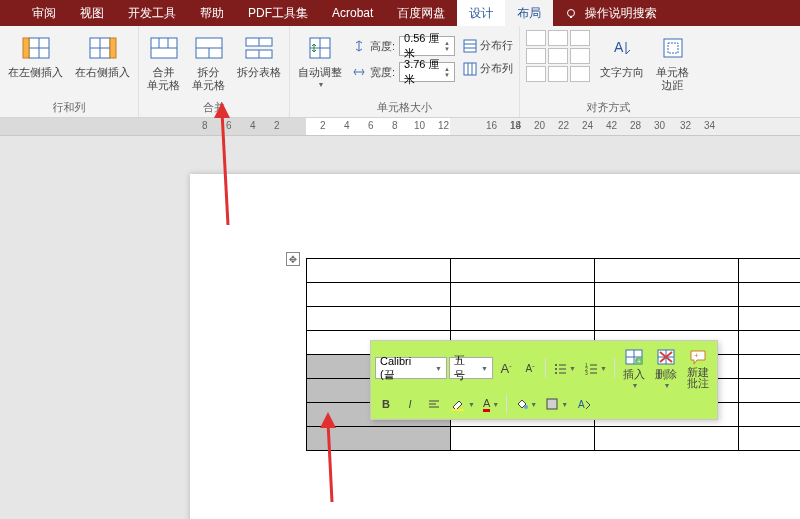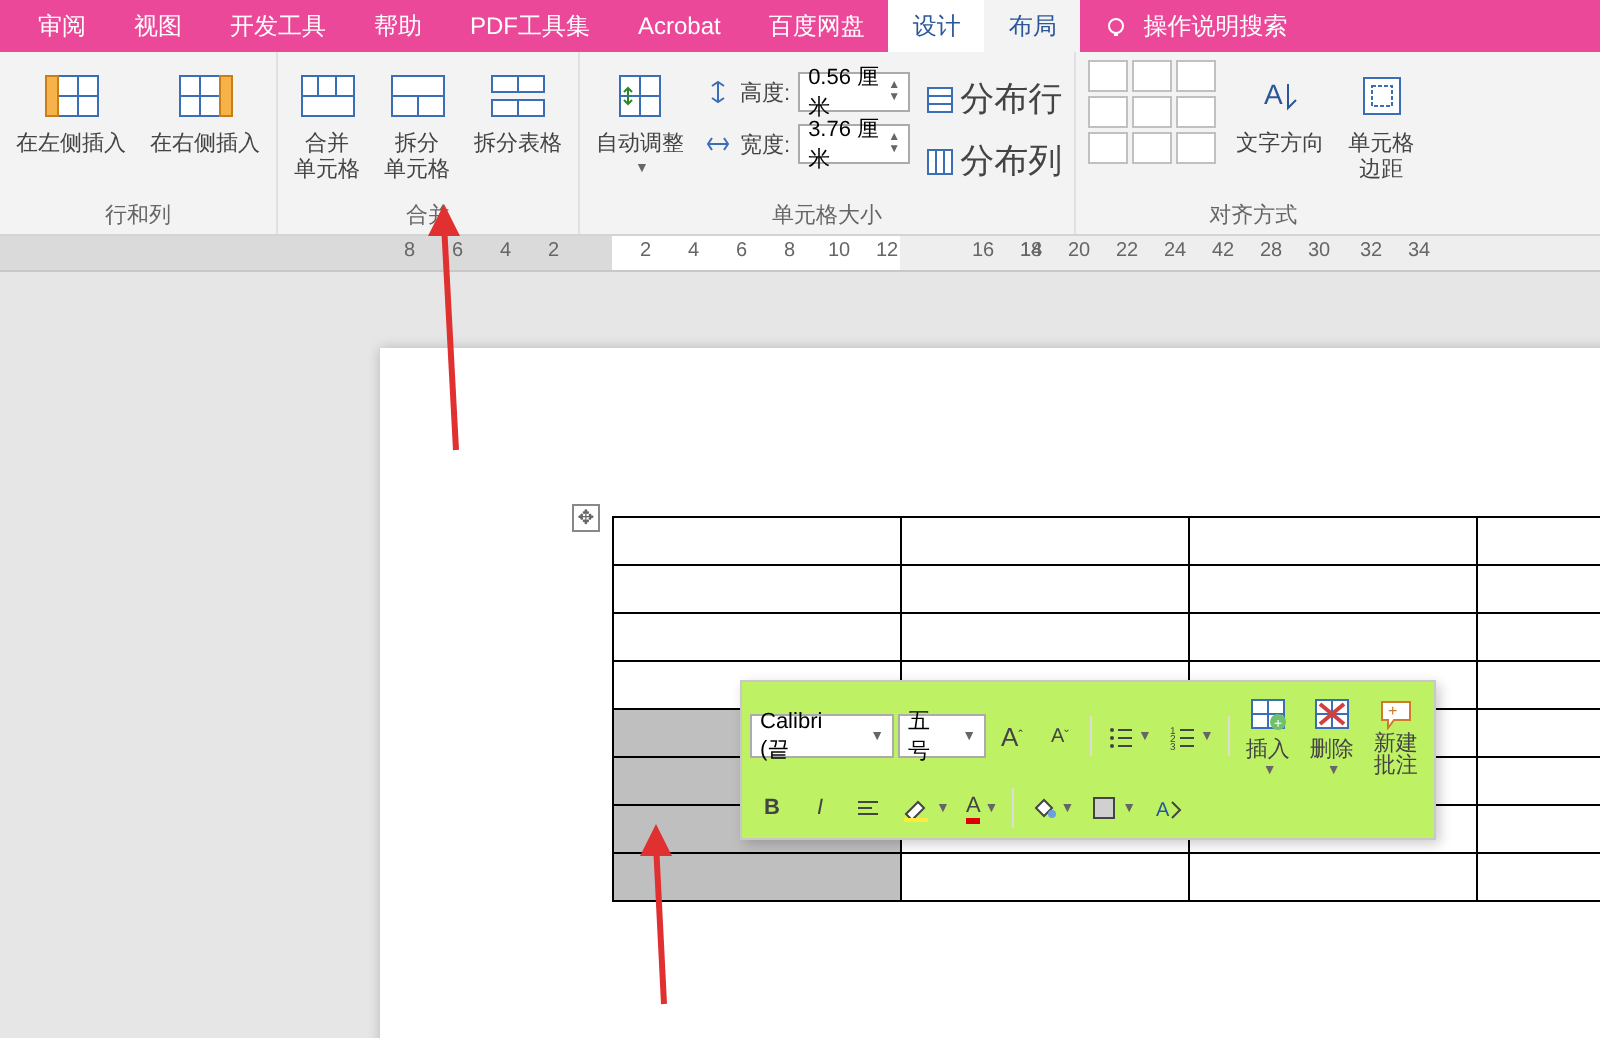--- a/index.html
+++ b/index.html
@@ -1,37 +1,37 @@
 <!DOCTYPE html>
 <html><head>
 <meta charset="utf-8">
 <style>
   * { box-sizing: border-box; margin: 0; padding: 0; }
   body { font-family: "Microsoft YaHei", sans-serif; font-size: 12px; background: #e6e6e6; width: 800px; height: 519px; overflow: hidden; position: relative; }
 
   
-  .menu-tabs { background: #ec4899; height: 26px; display: flex; align-items: center; color: #fff; font-size: 12px; padding-left: 7px; }
+  .menu-tabs { background: #7f1d1d; height: 26px; display: flex; align-items: center; color: #fff; font-size: 12px; padding-left: 20px; }
   .menu-tab { padding: 0 12px; height: 26px; line-height: 26px; cursor: pointer; }
   .menu-tab.active { background: #f3f3f3; color: #2b579a; }
   .menu-tab.light { background: #fff; color: #2b579a; }
   .menu-tab svg { vertical-align: middle; margin-right: 4px; }
 
   
   .ribbon { background: #f3f3f3; height: 92px; display: flex; border-bottom: 1px solid #d4d4d4; }
   .ribbon-group { border-right: 1px solid #e1e1e1; padding: 2px 6px 0; display: flex; flex-direction: column; align-items: center; }
   .ribbon-group-content { flex: 1; display: flex; align-items: flex-start; gap: 8px; padding-top: 2px; }
   .ribbon-group-label { font-size: 11px; color: #666; padding: 2px 0; }
   .ribbon-btn { display: flex; flex-direction: column; align-items: center; gap: 2px; cursor: pointer; padding: 2px; }
   .ribbon-btn .icon-box { width: 32px; height: 32px; display: flex; align-items: center; justify-content: center; }
   .ribbon-btn-label { font-size: 11px; color: #444; text-align: center; line-height: 13px; }
 
   .size-row { display: flex; align-items: center; gap: 4px; margin-bottom: 4px; }
   .size-input { width: 56px; height: 20px; border: 1px solid #ababab; background: #fff; font-size: 11px; padding: 0 4px; display: flex; align-items: center; justify-content: space-between; }
   .spin { display: flex; flex-direction: column; font-size: 6px; color: #666; line-height: 6px; }
-  .dist-btn { display: flex; align-items: center; gap: 3px; font-size: 17px; color: #444; cursor: pointer; }
+  .dist-btn { display: flex; align-items: center; gap: 3px; font-size: 11px; color: #444; cursor: pointer; }
 
   .align-grid { display: grid; grid-template-columns: repeat(3, 20px); gap: 2px; }
   .align-cell { width: 20px; height: 16px; border: 1px solid #c0c0c0; background: #fff; cursor: pointer; }
 
   
   .ruler { height: 18px; background: #fff; position: relative; border-bottom: 1px solid #c8c8c8; overflow: hidden; }
   .ruler-num { position: absolute; top: 2px; font-size: 10px; color: #666; }
   .ruler-shade { position: absolute; top: 0; height: 18px; background: #dadada; }
 
   

